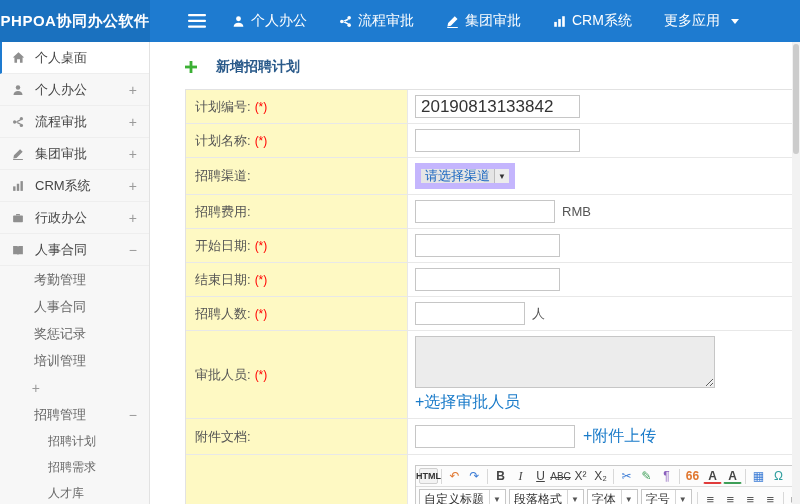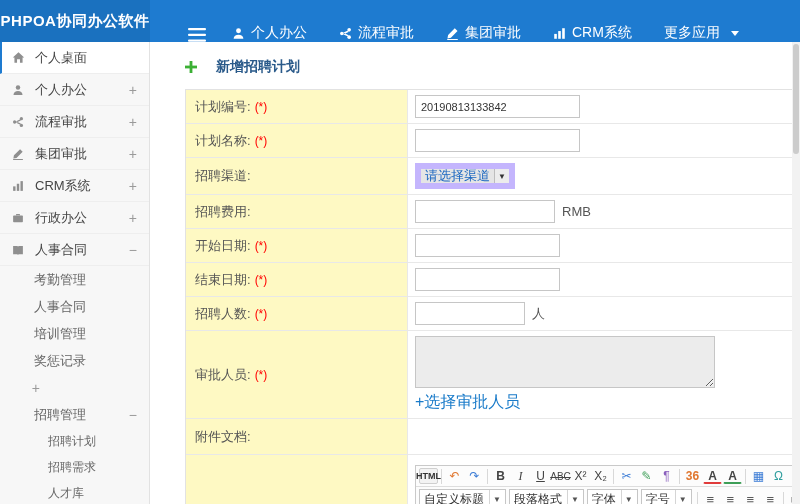--- a/index.html
+++ b/index.html
@@ -1,20 +1,20 @@
 <!DOCTYPE html>
 <html><head>
 <meta charset="utf-8">
 <style>
   *{margin:0;padding:0;box-sizing:border-box}
   html,body{width:800px;height:504px;overflow:hidden}
   body{font-family:"Liberation Sans","DejaVu Sans",sans-serif;background:#fff;position:relative}
 
   
-  .topbar{position:absolute;top:0;left:0;width:800px;height:42px;background:#1e7bd0;display:flex;align-items:flex-end;color:#fff;z-index:5}
+  .topbar{position:absolute;top:0;left:0;width:800px;height:42px;background:#1e7bd0;display:flex;align-items:center;color:#fff;z-index:5}
   .logo{width:150px;height:42px;line-height:42px;background:#1a71bf;font-size:15px;font-weight:bold;text-align:center;letter-spacing:.5px;white-space:nowrap;overflow:hidden}
   .hamburger{margin:0 26px 0 38px;cursor:pointer;display:flex}
   .nav{display:flex;align-items:center;gap:32px;font-size:14px}
   .nav-item{display:flex;align-items:center;gap:6px;cursor:pointer;white-space:nowrap}
   .caret{width:0;height:0;border-left:4px solid transparent;border-right:4px solid transparent;border-top:5px solid #fff;margin-left:5px}
   .ticon{display:flex}
 
   
   .sidebar{position:absolute;top:42px;left:0;width:150px;height:462px;background:#e5e5e5;border-right:1px solid #e2e2e2;font-size:13px;color:#444;overflow:hidden}
   .side-item{height:32px;display:flex;align-items:center;padding:0 12px;border-bottom:1px solid #eeeeee;cursor:pointer;background:#f7f7f7}
@@ -29,21 +29,21 @@
   .content{position:absolute;top:42px;left:151px;width:649px;height:462px;background:#fff;overflow:hidden}
   .page-title{display:flex;align-items:center;gap:19px;margin:16px 0 13px 34px;font-size:14px;font-weight:bold;color:#2a5a8a}
   .plusicon{display:flex}
 
   .form-table{margin-left:34px;width:615px;border:1px solid #e2e2e2;border-right:none;font-size:13px;color:#555}
   .frow{display:flex;border-bottom:1px solid #e8e8e8;min-height:34px;align-items:stretch}
   .fl{width:222px;padding-left:9px;display:flex;align-items:center;border-right:1px solid #e8e8e8;background:#fef9c3}
   .req{color:#f00;margin-left:4px;font-size:12px}
   .ff{flex:1;padding:5px 0 5px 7px;display:flex;align-items:center}
   .ff.col{flex-direction:column;align-items:flex-start;justify-content:center}
-  input.txt{height:23px;border:1px solid #c6c6c6;padding:0 5px;font-size:11px;color:#333;font-family:inherit;background:#fff}
+  input.txt{height:23px;border:1px solid #c6c6c6;padding:0 5px;font-size:17px;color:#333;font-family:inherit;background:#fff}
   .w165{width:165px}.w160{width:160px}.w145{width:145px}.w140{width:140px}.w110{width:110px}
   .suffix{margin-left:7px;color:#555}
   a.blk{color:#1a7bc9;font-size:16px;text-decoration:none;cursor:pointer}
   textarea.appr{width:300px;height:52px;background:#ececec;border:1px solid #c6c6c6;resize:both;font-family:inherit}
   .mt4{margin-top:4px}
   .ml8{margin-left:8px}
 
   
   .chsel{display:flex;align-items:center;border:6px solid #c4b5fd;height:26px;background:#e5e5e5;cursor:pointer}
   .chsel .chtxt{color:#1a66c0;font-size:13px;padding:0 4px;white-space:nowrap}
@@ -219,25 +219,25 @@
   <div class="side-sub">
     <div class="side-item">
       <span class="lbl">考勤管理</span>
       <span class="tg"></span>
     </div>
     <div class="side-item">
       <span class="lbl">人事合同</span>
       <span class="tg"></span>
     </div>
     <div class="side-item">
+      <span class="lbl">奖惩记录</span>
+      <span class="tg"></span>
+    </div>
+    <div class="side-item">
       <span class="lbl">培训管理</span>
-      <span class="tg"></span>
-    </div>
-    <div class="side-item">
-      <span class="lbl">奖惩记录</span>
       <span class="tg"></span>
     </div>
     <div class="side-item">
       <span class="tg">+</span>
     </div>
     <div class="side-item">
       <span class="lbl">招聘管理</span>
       <span class="tg">−</span>
     </div>
   </div>
@@ -355,20 +355,24 @@
         <textarea class="appr" style=""></textarea>
         <a class="blk mt4">+选择审批人员</a>
       </div>
     </div>
 
     <div class="frow" style="min-height:36px">
       <div class="fl">
         <span>附件文档:</span>
         <span class="req"></span>
       </div>
+      <div class="ff">
+        <input class="txt w160" type="text" value="" style="">
+        <a class="blk ml8">+附件上传</a>
+      </div>
     </div>
 
     <div class="frow editor-row" style="min-height:70px">
       <div class="fl"></div>
       <div class="ff editor-cell" style="align-items:flex-start">
         <div class="editor">
           <div class="tbrow">
             <span class="tbtn htmlb">HTML</span>
             <span class="tsep"></span>
             <span class="tbtn c-orange">↶</span>
@@ -378,21 +382,21 @@
             <span class="tbtn italic">I</span>
             <span class="tbtn underl">U</span>
             <span class="tbtn strike">ABC</span>
             <span class="tbtn">X²</span>
             <span class="tbtn">X₂</span>
             <span class="tsep"></span>
             <span class="tbtn c-blue">✂</span>
             <span class="tbtn c-green">✎</span>
             <span class="tbtn c-purple">¶</span>
             <span class="tsep"></span>
-            <span class="tbtn c-orange bold">36</span>
+            <span class="tbtn c-orange bold">66</span>
             <span class="tbtn bold ub-red">A</span>
             <span class="tbtn bold ub-grn">A</span>
             <span class="tsep"></span>
             <span class="tbtn c-blue">▦</span>
             <span class="tbtn c-teal">Ω</span>
             <span class="tbtn">◨</span>
           </div>
           <div class="tbrow">
             <span class="tsel">
               <span>自定义标题</span>

